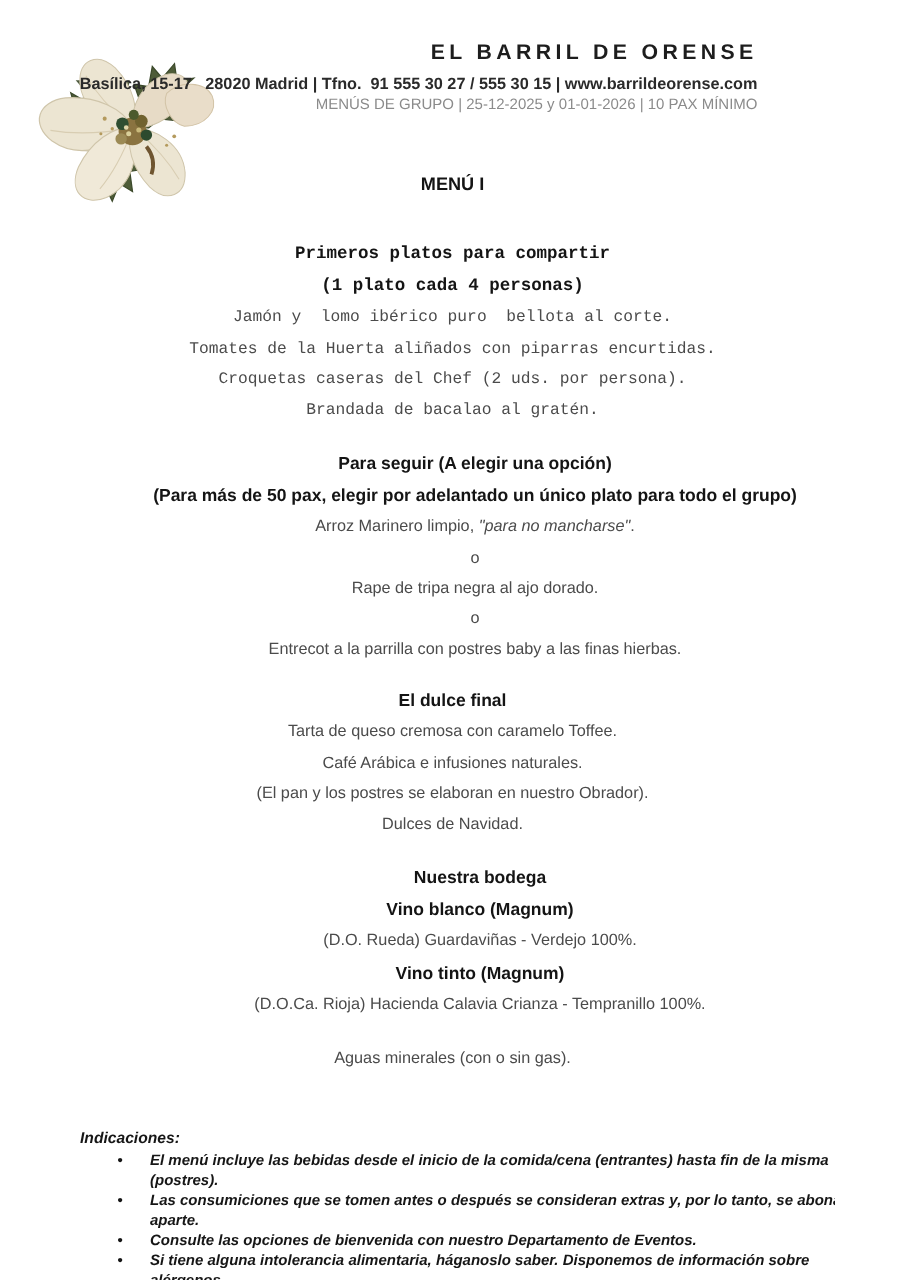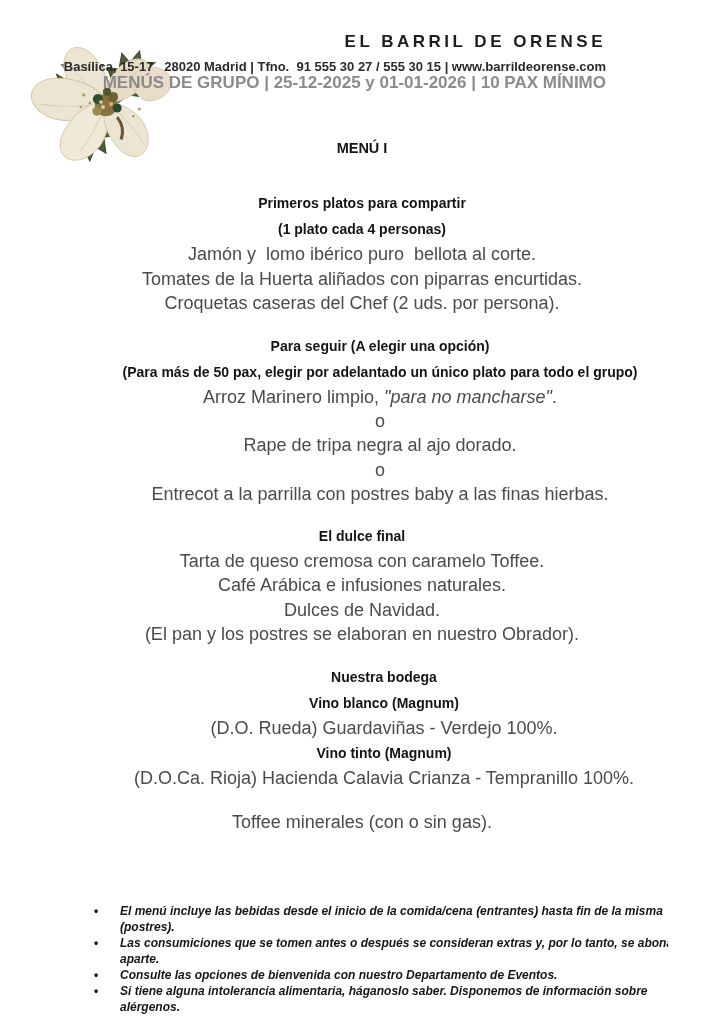--- a/index.html
+++ b/index.html
@@ -4,33 +4,33 @@
 <style>
   html, body { margin:0; padding:0; background:#ffffff; }
   body { width:724px; height:1024px; font-family:"Liberation Sans", sans-serif; }
   .page { position:relative; width:668px; height:1024px; background:#ffffff; overflow:hidden; }
 
   .flower { position:absolute; left:20px; top:14px; width:172px; height:176px; }
 
   .letterhead { position:absolute; top:32px; right:62px; text-align:right; }
   .brand { font-size:17px; font-weight:bold; letter-spacing:3.5px; color:#1d1d1d; margin-bottom:7px; white-space:nowrap; }
   .contact { font-size:13px; font-weight:bold; color:#2a2a2a; line-height:16px; white-space:nowrap; }
-  .groupline { font-size:17px; font-weight:bold; color:#8b8b8b; line-height:16px; white-space:nowrap; }
+  .groupline { font-size:12px; font-weight:normal; color:#8b8b8b; line-height:16px; white-space:nowrap; }
 
   .content { position:absolute; top:138px; left:0; width:724px; text-align:center; }
   .menu-title { font-size:14.5px; font-weight:bold; color:#141414; line-height:20px; margin:0; }
 
   .sec { margin:0; padding:0; }
-  .sec-starters { margin-top:32px; }
+  .sec-starters { margin-top:32px;font-family:Liberation Mono, monospace; }
   .sec-mains    { margin-top:17px;padding-left:36px; }
   .sec-desserts { margin-top:16px; }
   .sec-winery   { margin-top:17px;padding-left:44px; }
 
   .h { font-size:14px; font-weight:bold; color:#141414; line-height:26px; margin:0; }
-  .line { font-size:18px; color:#4b4b4b; line-height:24.5px; margin:0; font-weight:normal; }
+  .line { font-size:13px; color:#4b4b4b; line-height:24.5px; margin:0; font-weight:normal; }
   .line .it { font-style:italic; }
   .sep { line-height:24.4px; }
 
   .water { margin-top:19px; }
   .price-block { margin-top:21px; }
   .price, .vat { font-size:14.5px; font-weight:bold; color:#141414; line-height:25px; margin:0; }
 
   .indications { position:absolute; left:64px; top:903px; width:634px; text-align:left; }
   .ind-label { font-size:12.5px; font-weight:bold; font-style:italic; color:#161616; line-height:15px; margin-bottom:2px; }
   .ind-list { list-style:none; margin:0; padding:0; }
@@ -115,53 +115,55 @@
 
   <main class="content">
     <h1 class="menu-title">MENÚ I</h1>
 
     <section class="sec sec-starters">
       <p class="h">Primeros platos para compartir</p>
       <p class="h">(1 plato cada 4 personas)</p>
       <p class="line">Jamón y &nbsp;lomo ibérico puro &nbsp;bellota al corte.</p>
       <p class="line">Tomates de la Huerta aliñados con piparras encurtidas.</p>
       <p class="line">Croquetas caseras del Chef (2 uds. por persona).</p>
+      <p class="line">Brandada de bacalao al gratén.</p>
     </section>
 
     <section class="sec sec-mains">
       <p class="h">Para seguir (A elegir una opción)</p>
       <p class="h">(Para más de 50 pax, elegir por adelantado un único plato para todo el grupo)</p>
       <p class="line"><span>Arroz Marinero limpio, </span><span class="it">"para no mancharse"</span><span>.</span></p>
       <p class="line sep">o</p>
       <p class="line">Rape de tripa negra al ajo dorado.</p>
       <p class="line sep">o</p>
       <p class="line">Entrecot a la parrilla con postres baby a las finas hierbas.</p>
     </section>
 
     <section class="sec sec-desserts">
       <p class="h">El dulce final</p>
       <p class="line">Tarta de queso cremosa con caramelo Toffee.</p>
       <p class="line">Café Arábica e infusiones naturales.</p>
+      <p class="line">(El pan y los postres se elaboran en nuestro Obrador).</p>
       <p class="line">Dulces de Navidad.</p>
-      <p class="line">(El pan y los postres se elaboran en nuestro Obrador).</p>
     </section>
 
     <section class="sec sec-winery">
       <p class="h">Nuestra bodega</p>
       <p class="h">Vino blanco (Magnum)</p>
       <p class="line">(D.O. Rueda) Guardaviñas - Verdejo 100%.</p>
       <p class="h">Vino tinto (Magnum)</p>
       <p class="line">(D.O.Ca. Rioja) Hacienda Calavia Crianza - Tempranillo 100%.</p>
     </section>
 
-    <p class="line water">Toffee minerales (con o sin gas).</p>
+    <p class="line water">Aguas minerales (con o sin gas).</p>
 
   </main>
 
   <footer class="indications">
+    <div class="ind-label">Indicaciones:</div>
     <ul class="ind-list">
       <li class="ind-item"><span class="bullet">•</span><span>El menú incluye las bebidas desde el inicio de la comida/cena (entrantes) hasta fin de la misma (postres).</span></li>
       <li class="ind-item"><span class="bullet">•</span><span>Las consumiciones que se tomen antes o después se consideran extras y, por lo tanto, se abonarían aparte.</span></li>
       <li class="ind-item"><span class="bullet">•</span><span>Consulte las opciones de bienvenida con nuestro Departamento de Eventos.</span></li>
       <li class="ind-item"><span class="bullet">•</span><span>Si tiene alguna intolerancia alimentaria, háganoslo saber. Disponemos de información sobre alérgenos.</span></li>
 
     </ul>
   </footer>
 
 </div>

